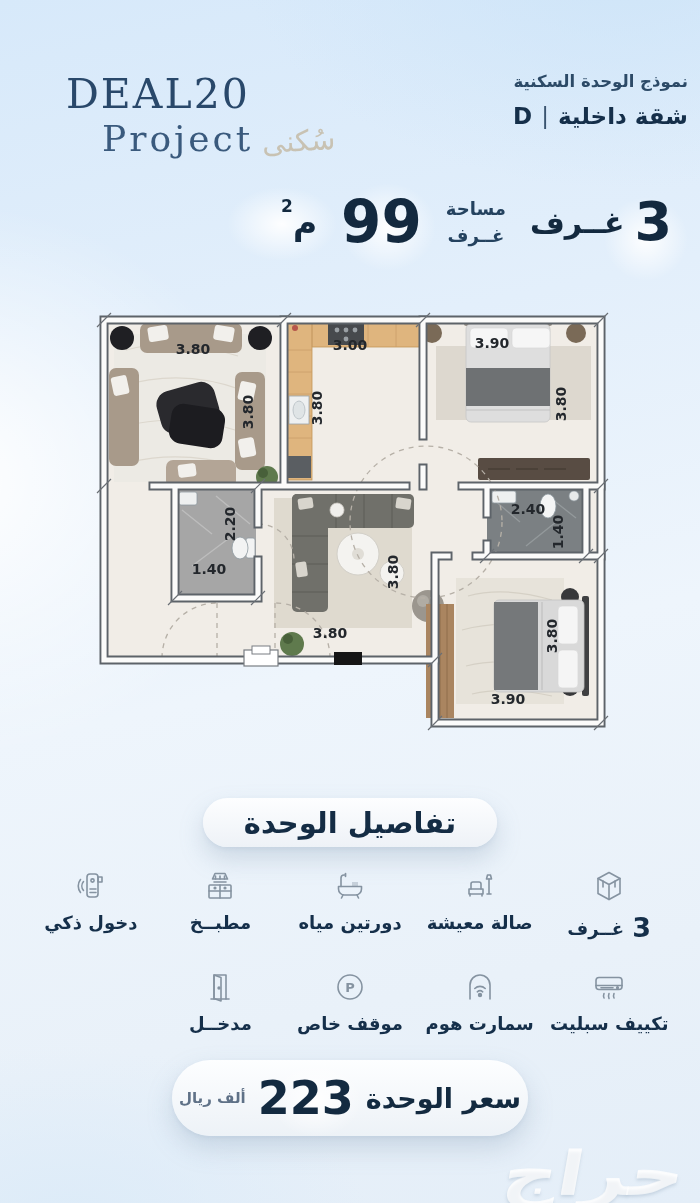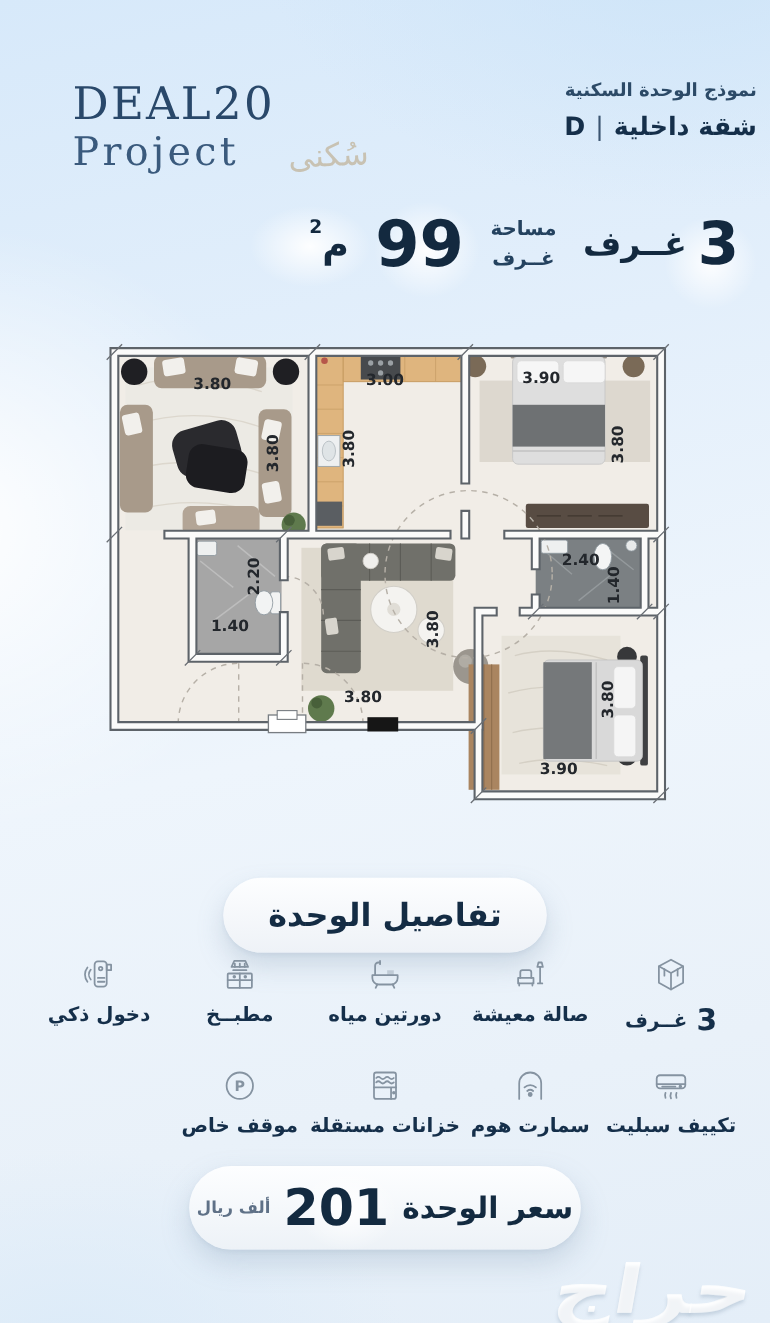--- a/index.html
+++ b/index.html
@@ -14,21 +14,21 @@
   }
   
   .arc{position:absolute; border:1.4px solid rgba(255,255,255,.8); border-radius:50%;
        border-bottom-color:transparent; border-left-color:transparent; border-right-color:transparent;}
   .arc1{width:560px;height:300px; top:-250px; left:-80px; transform:rotate(7deg);}
   .arc2{width:640px;height:340px; top:-240px; right:-210px; transform:rotate(-9deg);}
 
   
   .logo{position:absolute; left:66px; top:74px; color:#2c4c6e;}
   .logo .l1{font-family:"DejaVu Serif",serif; font-size:41px; letter-spacing:2px; color:#29486a; line-height:1;}
-  .logo .l2{font-family:"DejaVu Serif",serif; font-size:36px; letter-spacing:3px; color:#3a5a7d; line-height:1.1; margin-top:4px;}
+  .logo .l2{font-family:"DejaVu Serif",serif; font-size:36px; letter-spacing:3px; color:#3a5a7d; line-height:1.1; margin-top:4px;margin-left:36px;}
   .logo .script{position:absolute; left:196px; top:50px; font-size:29px; color:#c8c2b3; transform:rotate(-3deg); font-weight:400;}
   .hdr-right{position:absolute; right:12px; top:72px; text-align:right; direction:rtl; color:#21405e;}
   .hdr-right .sub{font-size:16.5px; font-weight:bold; color:#2c4a67; letter-spacing:.2px;}
   .hdr-right .unit{margin-top:12px; font-size:23px; font-weight:bold; color:#152f4a;}
   .hdr-right .unit .sep{margin:0 9px; color:#3a5470; font-weight:normal;}
 
   
   .stats{position:absolute; top:176px; right:28px; width:420px; height:92px;
          display:flex; direction:rtl; align-items:center; gap:24px; color:#13293f;}
   .stat-blob{position:absolute; border-radius:50%;
@@ -42,21 +42,21 @@
   .areaunit{position:relative; font-size:33px; font-weight:bold; direction:rtl;}
   .areaunit sup{font-size:17px; position:relative; top:-10px;}
   .areaunit .in{position:relative; z-index:1;}
 
   
   .plan{position:absolute; left:96px; top:310px;}
   .plan text{font-family:"DejaVu Sans",sans-serif; font-weight:bold; font-size:14px; fill:#23272c;}
 
   
   .pill-title{position:absolute; top:798px; left:50%; transform:translateX(-50%);
-      width:294px; height:68px; border-radius:36px; direction:rtl;
+      width:294px; height:49px; border-radius:36px; direction:rtl;
       background:linear-gradient(180deg,#fdfeff 0%, #eef2f7 100%);
       box-shadow:0 12px 24px rgba(122,146,172,.28), 0 2px 4px rgba(160,180,200,.18);
       display:flex; align-items:center; justify-content:center;
       font-size:29px; font-weight:bold; color:#142c44;}
   .features{position:absolute; top:868px; left:26px; right:26px;
       display:grid; grid-template-columns:repeat(5,1fr); direction:rtl;
       row-gap:26px;}
   .feat{display:flex; flex-direction:column; align-items:center; gap:8px;}
   .feat svg{display:block;}
   .feat .cap{font-size:18px; font-weight:bold; color:#152f4a; white-space:nowrap; direction:rtl;}
@@ -340,44 +340,43 @@
 
     <div class="feat">
       <svg width="36" height="36" viewBox="0 0 36 36" fill="none" stroke="#8593a1" stroke-width="1.6" stroke-linecap="round" stroke-linejoin="round">
         <path d="M8,30 V16 a10,10 0 0 1 20,0 V30"></path>
         <path d="M12.8,19.5 a7.5,7.5 0 0 1 10.4,0 M15.3,22.8 a4.2,4.2 0 0 1 5.4,0"></path>
         <circle cx="18" cy="26" r="1.4" fill="#8593a1"></circle>
       </svg>
       <div class="cap">سمارت هوم</div>
     </div>
 
-    <div class="feat">
-      <svg width="36" height="36" viewBox="0 0 36 36" fill="none" stroke="#8593a1" stroke-width="1.6" stroke-linecap="round" stroke-linejoin="round">
-        <rect x="8" y="6" width="20" height="24" rx="2"></rect>
-        <path d="M10,11 q2,-2 4,0 t4,0 t4,0 t4,0"></path>
-        <path d="M10,15 q2,-2 4,0 t4,0 t4,0 t4,0"></path>
-        <path d="M8,19.5 H28 M23.5,19.5 V30"></path>
-        <circle cx="26" cy="24.5" r="0.8" fill="#8593a1"></circle>
-      </svg>
-      <div class="cap">خزانات مستقلة</div>
-    </div>
 
     <div class="feat">
       <svg width="36" height="36" viewBox="0 0 36 36" fill="none" stroke="#8593a1" stroke-width="1.6">
         <circle cx="18" cy="18" r="12"></circle>
         <text x="18" y="23" text-anchor="middle" stroke="none" fill="#8593a1" style="font:bold 13px 'DejaVu Sans',sans-serif">P</text>
       </svg>
       <div class="cap">موقف خاص</div>
     </div>
 
+    <div class="feat">
+      <svg width="36" height="36" viewBox="0 0 36 36" fill="none" stroke="#8593a1" stroke-width="1.6" stroke-linecap="round" stroke-linejoin="round">
+        <path d="M12,30 V6 h12 V30"></path>
+        <path d="M12,6 L19,8.5 V32 L12,29.5 Z"></path>
+        <circle cx="17" cy="19" r="0.9" fill="#8593a1"></circle>
+        <path d="M9,30 h18"></path>
+      </svg>
+      <div class="cap">مدخــل</div>
+    </div>
   </div>
 
   <div class="price">
     <span class="plabel">سعر الوحدة</span>
     <span class="pval">
       <div class="stat-blob" style="width:92px;height:74px;right:-8px;top:-12px;"></div>
-      <span>201</span>
+      <span>223</span>
     </span>
     <span class="punit">ألف ريال</span>
   </div>
 
   <div class="watermark">حراج</div>
 </div>
 
 </body></html>

